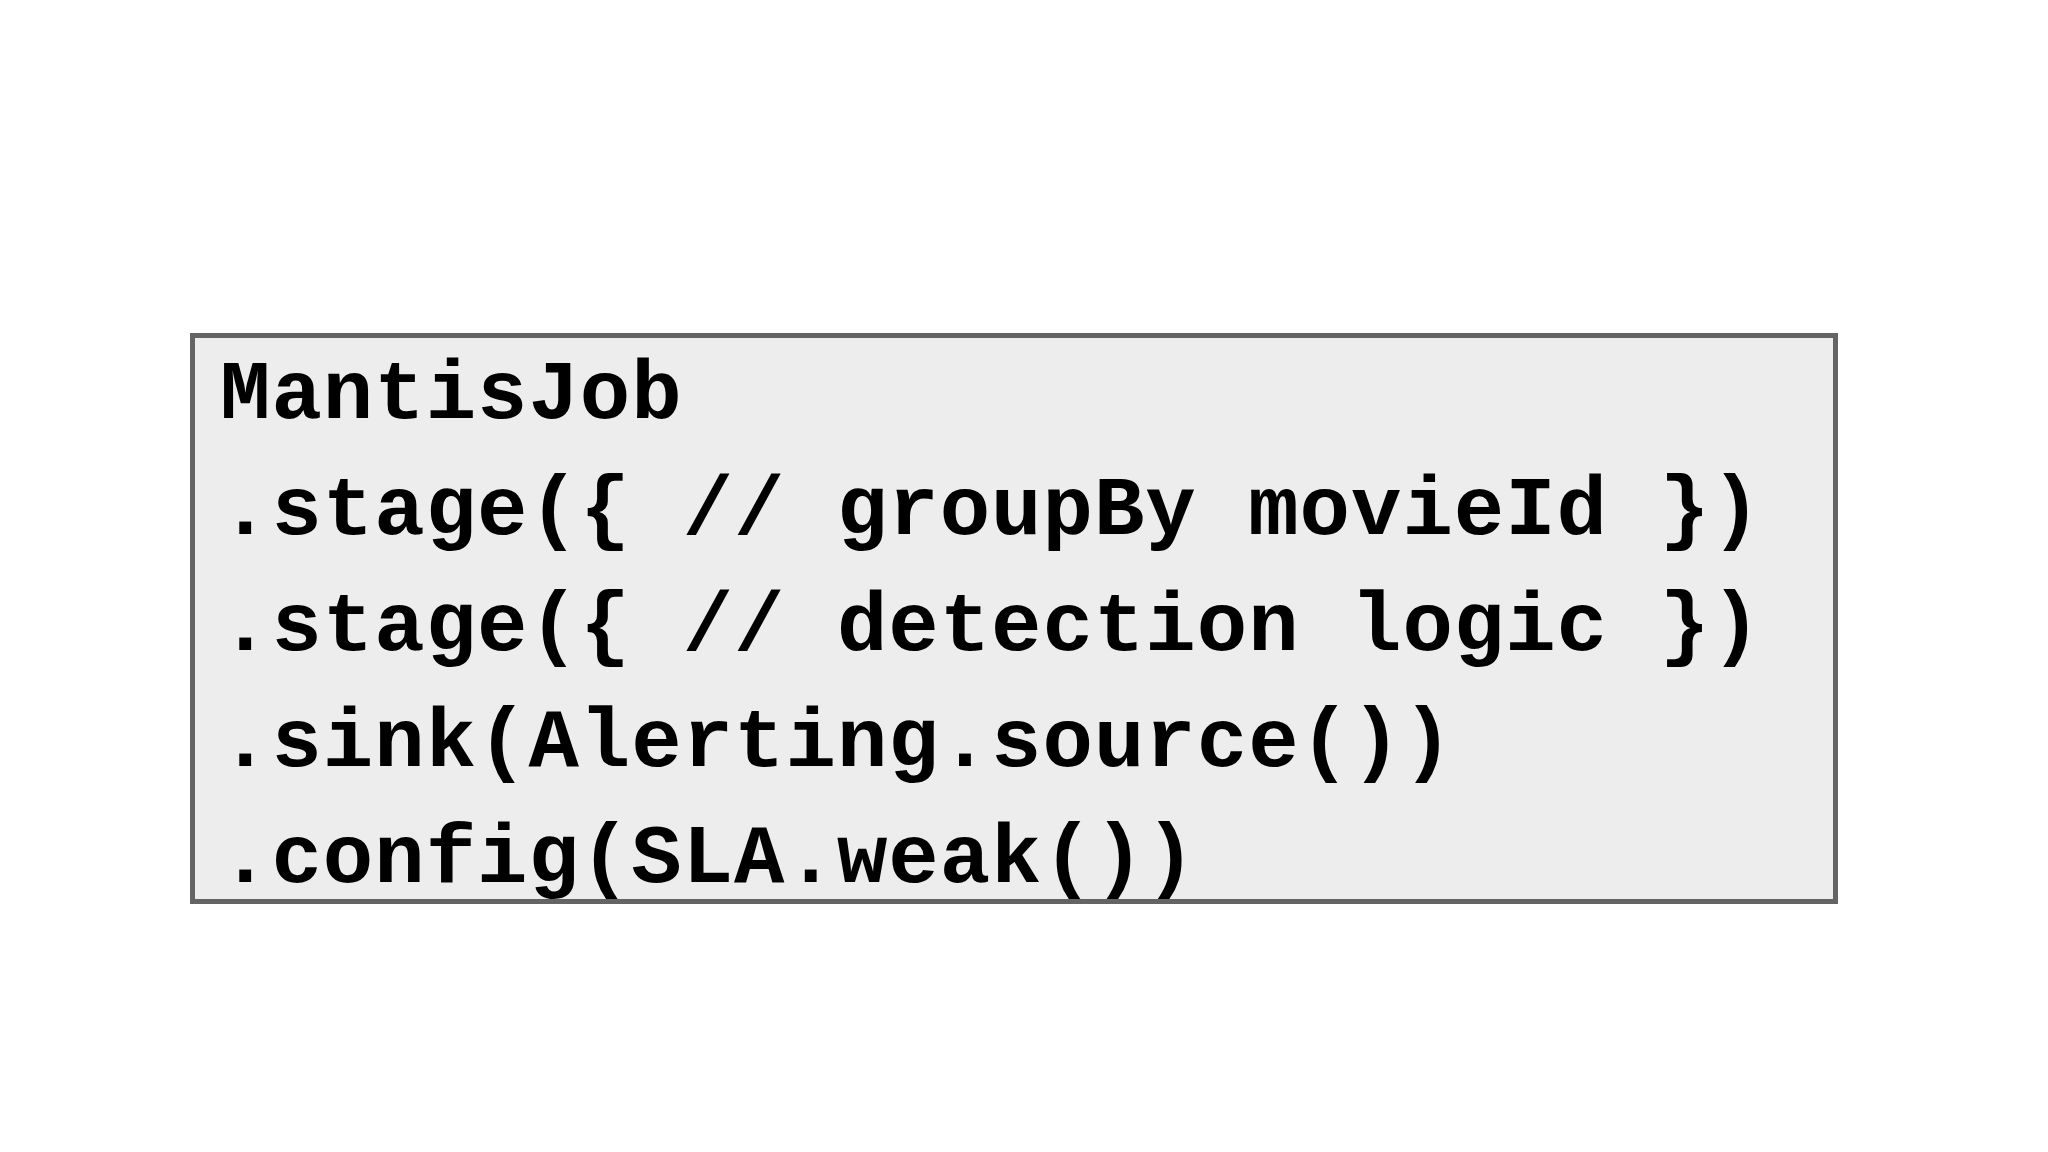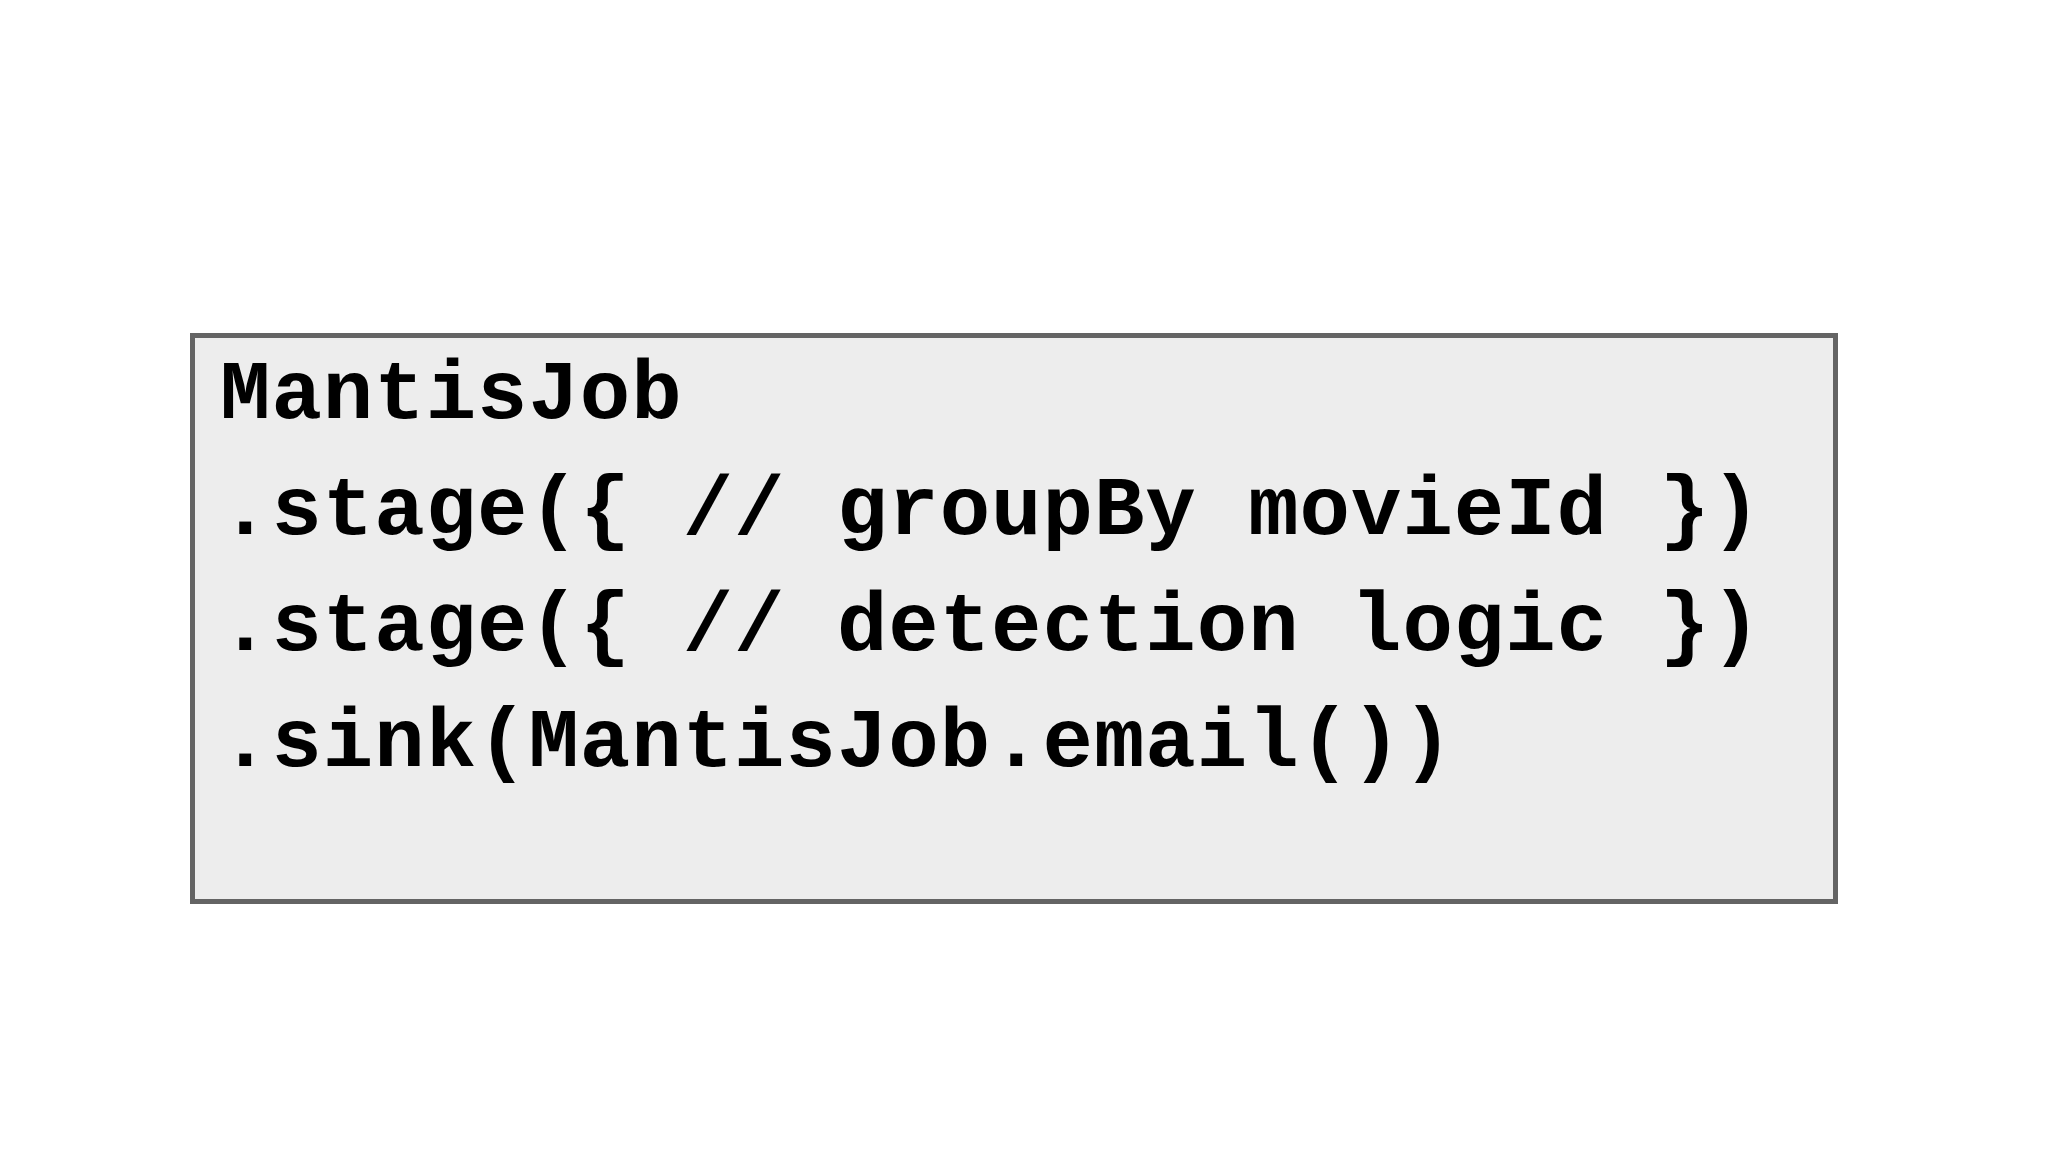--- a/index.html
+++ b/index.html
@@ -56,16 +56,17 @@
 </head>
 <body>
 
 <div class="slide">
 
 
   <div class="codebox">
     <div class="code-line">MantisJob</div>
     <div class="code-line">.stage({ // groupBy movieId })</div>
     <div class="code-line">.stage({ // detection logic })</div>
-    <div class="code-line">.sink(MantisJob.email())</div>
+    <div class="code-line">.sink(Alerting.source())</div>
+    <div class="code-line">.config(SLA.weak())</div>
   </div>
 
 </div>
 
 </body></html>

